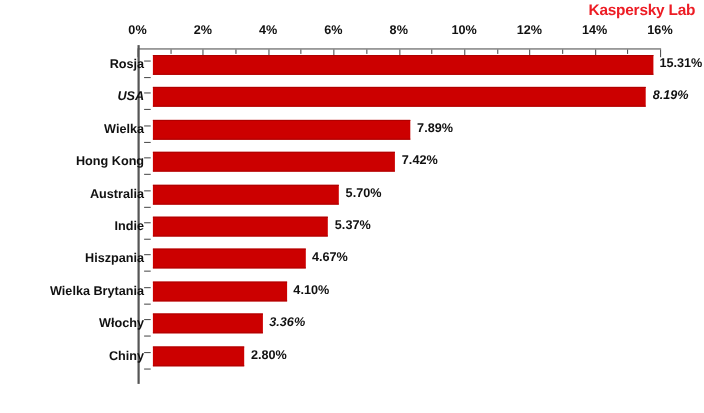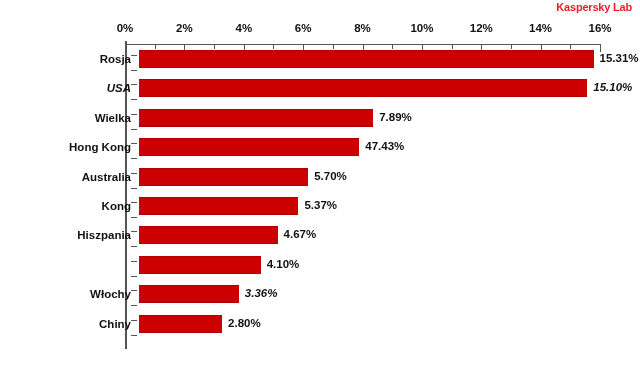--- a/index.html
+++ b/index.html
@@ -13,21 +13,21 @@
     font-family: "Liberation Sans", sans-serif;
     overflow: hidden;
     position: relative;
   }
 
   
   #brand {
     position: absolute;
     right: 8px;
     top: 1px;
-    font-size: 11px;
+    font-size: 14px;
     font-weight: bold;
     color: #ed1c24;
     letter-spacing: -0.2px;
     white-space: nowrap;
   }
 
   
   #chart {
     position: absolute;
     left: 0;
@@ -173,58 +173,59 @@
         <div class="ytick"></div>
         <div class="ytick-sep" style="top: 23px;"></div>
         <div class="bar" style="width: 454.5px;"></div>
         <div class="bar-value" style="left: 587.5px;">15.31%</div>
       </div>
       <div class="row" style="top: 76.4px; font-style: italic;">
         <div class="cat-label">USA</div>
         <div class="ytick"></div>
         <div class="ytick-sep" style="top: 23px;"></div>
         <div class="bar" style="width: 448.3px;"></div>
-        <div class="bar-value" style="left: 581.3px;">15.10%</div>
+        <div class="bar-value" style="left: 581.3px;">8.19%</div>
       </div>
       <div class="row" style="top: 105.8px;">
         <div class="cat-label">Wielka</div>
         <div class="ytick"></div>
         <div class="ytick-sep" style="top: 23px;"></div>
         <div class="bar" style="width: 234.2px;"></div>
         <div class="bar-value" style="left: 367.2px;">7.89%</div>
       </div>
       <div class="row" style="top: 135.2px;">
         <div class="cat-label">Hong Kong</div>
         <div class="ytick"></div>
         <div class="ytick-sep" style="top: 23px;"></div>
         <div class="bar" style="width: 220.3px;"></div>
-        <div class="bar-value" style="left: 353.3px;">47.43%</div>
+        <div class="bar-value" style="left: 353.3px;">7.42%</div>
       </div>
       <div class="row" style="top: 164.6px;">
         <div class="cat-label">Australia</div>
         <div class="ytick"></div>
         <div class="ytick-sep" style="top: 23px;"></div>
         <div class="bar" style="width: 169.2px;"></div>
         <div class="bar-value" style="left: 302.2px;">5.70%</div>
       </div>
       <div class="row" style="top: 194px;">
-        <div class="cat-label">Kong</div>
+        <div class="cat-label">Indie</div>
         <div class="ytick"></div>
         <div class="ytick-sep" style="top: 23px;"></div>
         <div class="bar" style="width: 159.4px;"></div>
         <div class="bar-value" style="left: 292.4px; text-align: center;">5.37%</div>
       </div>
       <div class="row" style="top: 223.4px;">
         <div class="cat-label">Hiszpania</div>
         <div class="ytick"></div>
         <div class="ytick-sep" style="top: 23px;"></div>
         <div class="bar" style="width: 138.6px;"></div>
         <div class="bar-value" style="left: 271.6px;">4.67%</div>
       </div>
       <div class="row" style="top: 252.8px;">
+        <div class="cat-label">Wielka Brytania</div>
         <div class="ytick"></div>
         <div class="ytick-sep" style="top: 23px;"></div>
         <div class="bar" style="width: 121.7px;"></div>
         <div class="bar-value" style="left: 254.7px;">4.10%</div>
       </div>
       <div class="row" style="top: 282.2px;">
         <div class="cat-label">Włochy</div>
         <div class="ytick"></div>
         <div class="ytick-sep" style="top: 23px;"></div>
         <div class="bar" style="width: 99.8px;"></div>

